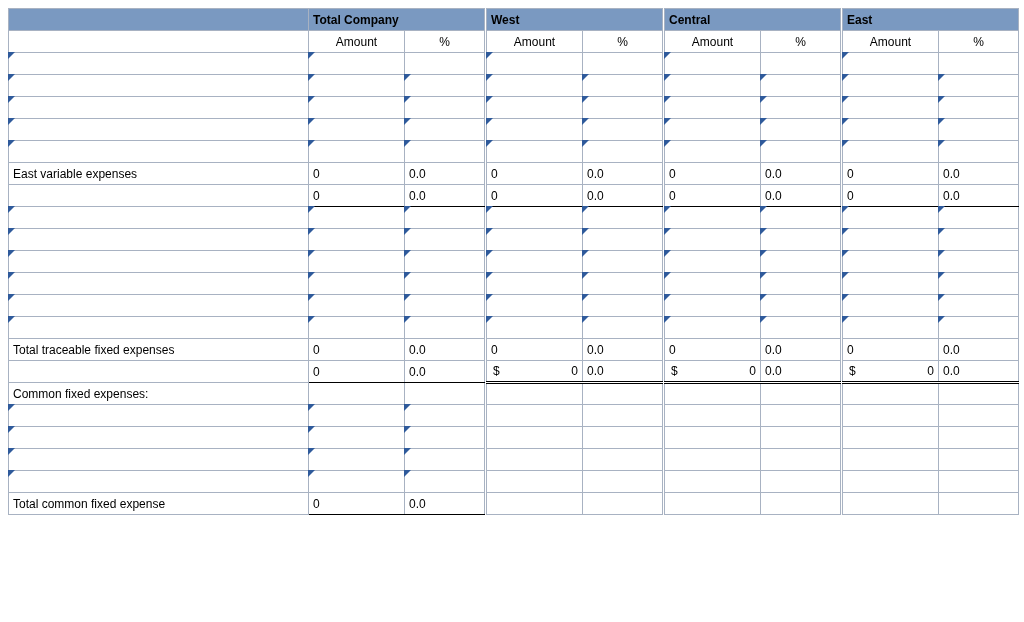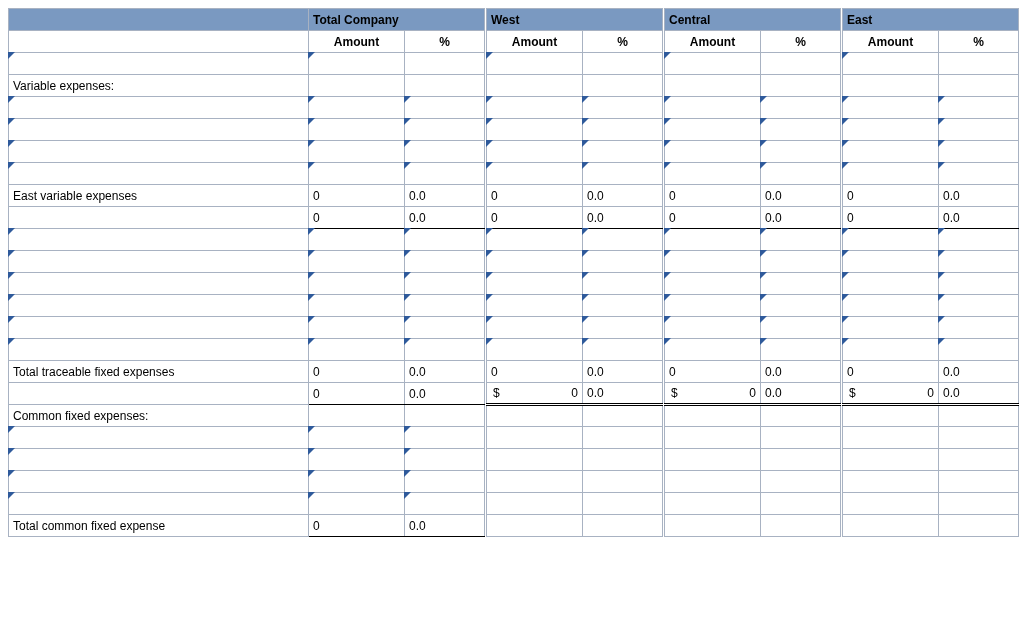--- a/index.html
+++ b/index.html
@@ -29,21 +29,21 @@
   }
   .col-label { width: 300px; text-align: left; }
   .col-amt { width: 96px; text-align: right; }
   .col-pct { width: 80px; text-align: right; }
   .hdr-blue {
     background: #7a99c1;
     font-weight: bold;
     text-align: left;
   }
   .hdr-sub {
-    font-weight: bold;
+    font-weight: normal;
     text-align: center;
   }
   .label-txt { text-align: left; }
   .tri::before {
     content: "";
     position: absolute;
     left: -1px;
     top: -1px;
     width: 0; height: 0;
     border-top: 7px solid #2f5a9b;
@@ -110,34 +110,20 @@
   <td class="tri"></td>
         <td></td>
         <td class="gap-col"></td>
   <td class="tri"></td>
         <td></td>
         <td class="gap-col"></td>
   <td class="tri"></td>
         <td></td>
 </tr>
 
-<tr>
-  <td class="label-txt">Variable expenses:</td>
-  <td></td>
-        <td></td>
-        <td class="gap-col"></td>
-  <td></td>
-        <td></td>
-        <td class="gap-col"></td>
-  <td></td>
-        <td></td>
-        <td class="gap-col"></td>
-  <td></td>
-        <td></td>
-</tr>
 
 <tr>
         <td class="tri"></td>
         <td class="tri"></td>
         <td class="tri"></td>
         <td class="gap-col"></td>
         <td class="tri"></td>
         <td class="tri"></td>
         <td class="gap-col"></td>
         <td class="tri"></td>

